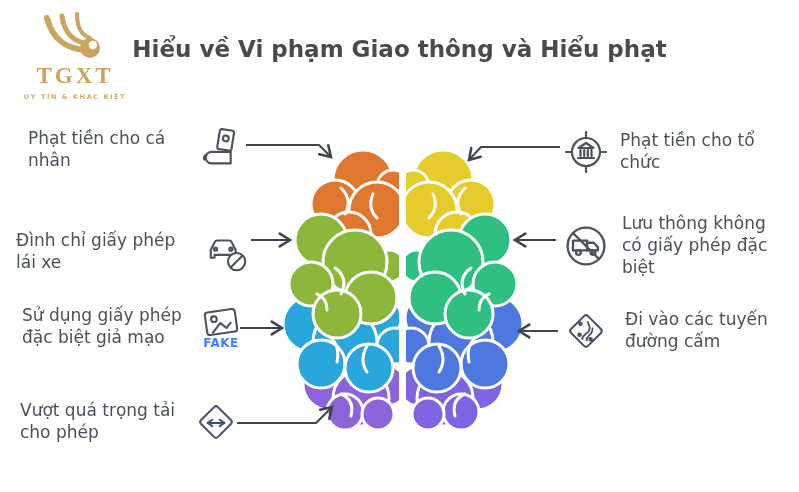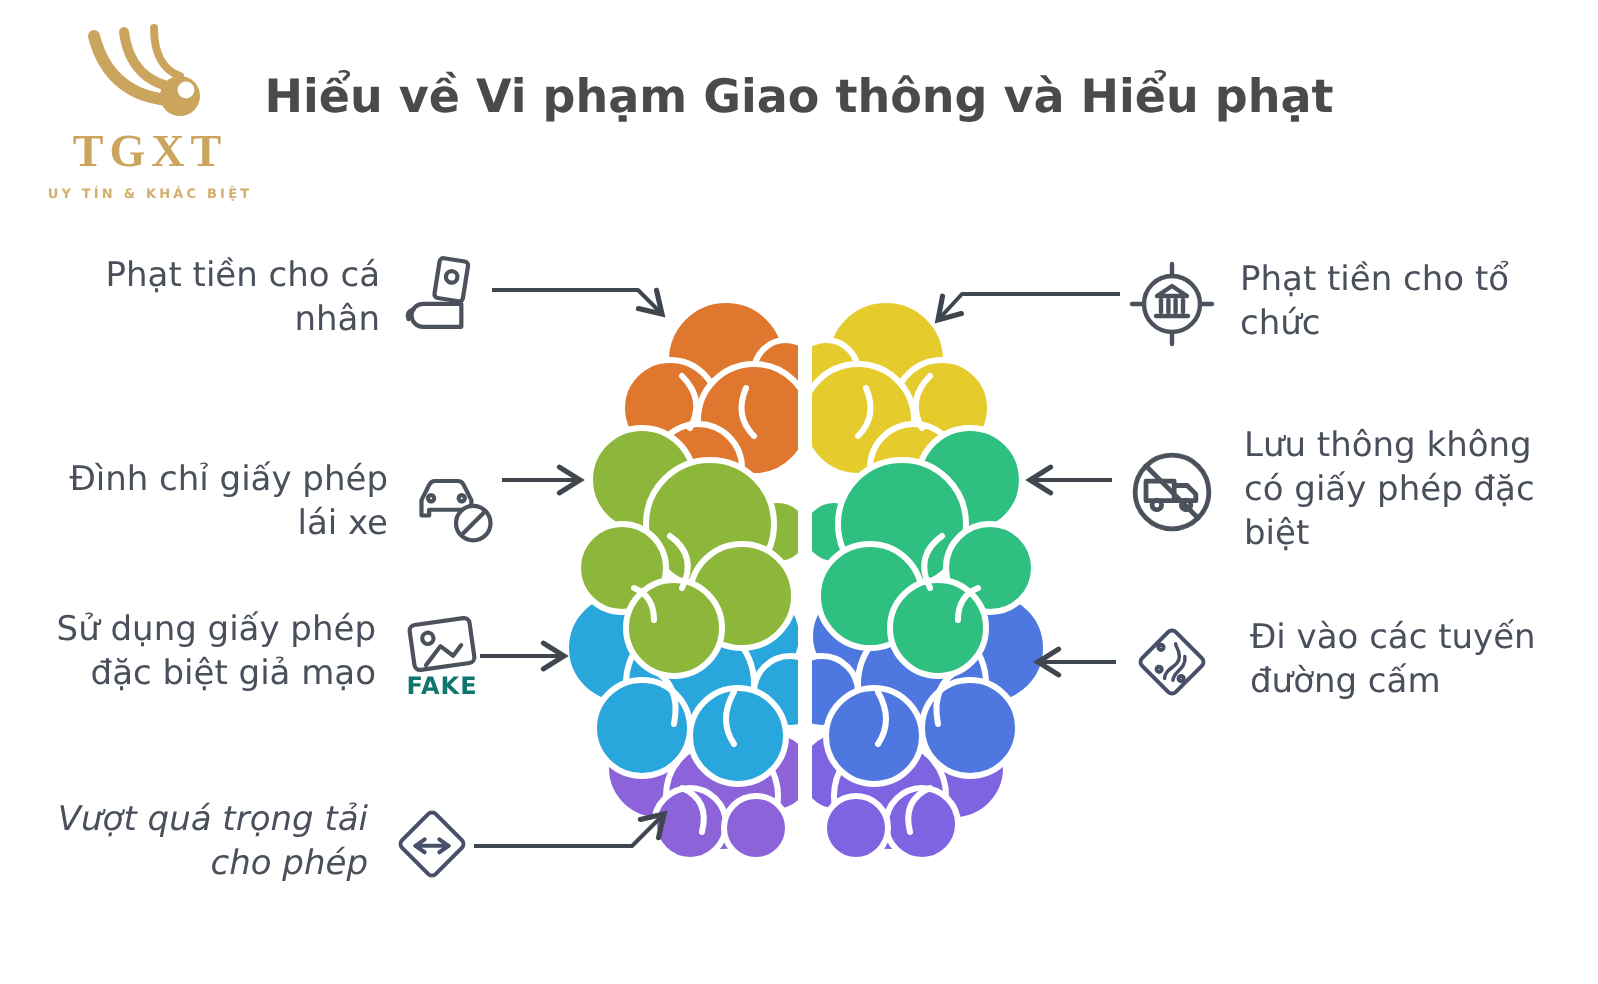--- a/index.html
+++ b/index.html
@@ -10,25 +10,25 @@
   .logo{position:absolute;left:16px;top:10px;width:118px;text-align:center;color:#CBA45E;}
   .logo .brand{font-family:"Liberation Serif","DejaVu Serif",serif;font-weight:bold;font-size:23px;letter-spacing:3px;line-height:1;margin-top:-2px;text-align:center;}
   .logo .tagline{font-size:6.5px;letter-spacing:1.6px;font-weight:bold;margin-top:6px;color:#D3AE6C;}
 
   
   .title{position:absolute;left:0;right:0;top:36px;text-align:center;font-size:23px;font-weight:bold;color:#4A4A4A;}
 
   
   .item{position:absolute;display:flex;align-items:center;gap:10px;color:#49505B;font-size:17px;line-height:1.28;}
   .item .txt{flex:1;}
-  .item.left .txt{text-align:right;}
+  .item.left .txt{}
   .item.right .txt{text-align:left;}
   .ico{flex:0 0 auto;display:flex;flex-direction:column;align-items:center;}
   .ico svg{display:block;}
-  .ico .cap{font-size:12px;font-weight:bold;color:#0f766e;line-height:1;margin-top:-2px;letter-spacing:0.5px;}
+  .ico .cap{font-size:12px;font-weight:bold;color:#3b82f6;line-height:1;margin-top:-2px;letter-spacing:0.5px;}
   .licon{stroke:#4B525C;fill:none;stroke-width:2.2;stroke-linecap:round;stroke-linejoin:round;}
   .licon-navy{stroke:#485069;fill:none;stroke-width:2.2;stroke-linecap:round;stroke-linejoin:round;}
 
   
   .brain{position:absolute;left:283px;top:146px;}
   .lobe{stroke:#ffffff;stroke-width:3;}
   .fold{fill:none;stroke:#ffffff;stroke-width:3;stroke-linecap:round;}
 
   
   .arrows{position:absolute;left:0;top:0;pointer-events:none;}
@@ -199,21 +199,21 @@
         <g class="licon" transform="rotate(-8 24 18)">
           <rect x="8" y="6" width="32" height="24" rx="3"></rect>
           <circle cx="17" cy="14" r="3"></circle>
           <path d="M14,28 l9,-9 6,6 5,-5"></path>
         </g>
       </svg>
       <div class="cap">FAKE</div>
     </div>
   </div>
 
-  <div class="item left" style="left:20px;top:400px;width:218px;font-style:italic;">
+  <div class="item left" style="left:20px;top:400px;width:218px;">
     <div class="txt">Vượt quá trọng tải cho phép</div>
     <div class="ico">
       <svg width="44" height="44" viewBox="0 0 48 48">
         <g class="licon-navy">
           <rect x="11" y="11" width="26" height="26" rx="3" transform="rotate(45 24 24)"></rect>
           <path d="M15,25 H33"></path>
           <path d="M15,25 l5,-3.5 M15,25 l5,3.5 M33,25 l-5,-3.5 M33,25 l-5,3.5"></path>
         </g>
       </svg>
     </div>

